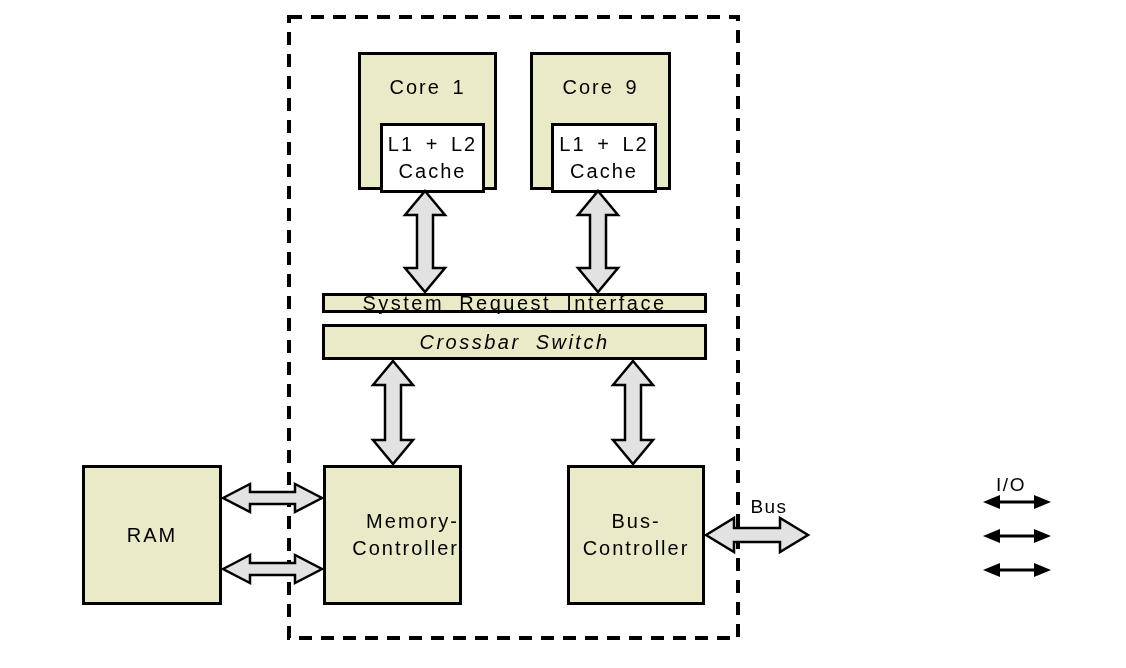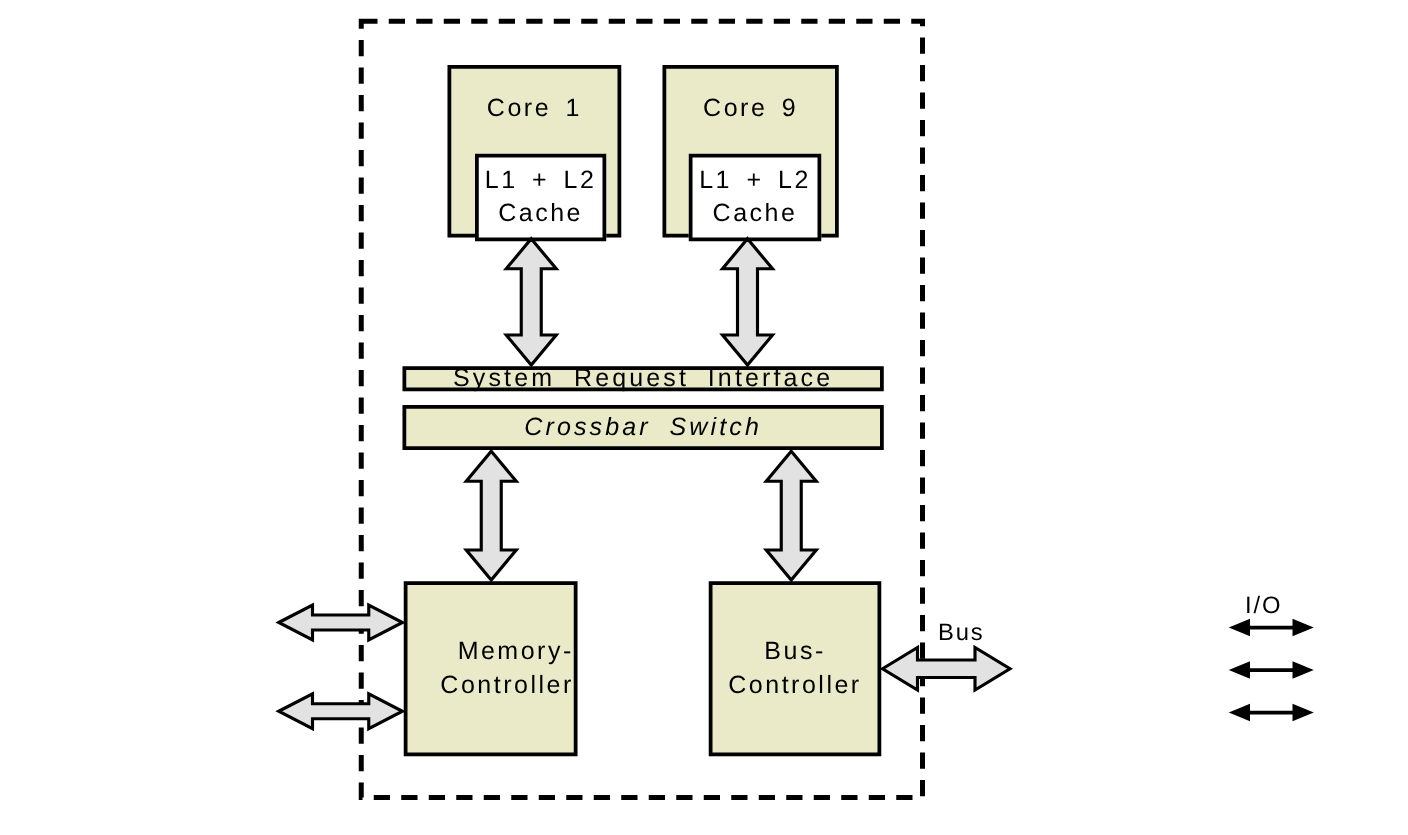--- a/index.html
+++ b/index.html
@@ -122,20 +122,23 @@
     </div>
   </div>
 
   <div class="bar pos-sri">
     <span>System Request Interface</span>
   </div>
   <div class="bar pos-crossbar">
     <span>Crossbar Switch</span>
   </div>
 
+  <div class="node pos-ram">
+    <span>RAM</span>
+  </div>
 
   <div class="node pos-memctl">
     <div>Memory-</div>
     <div>Controller</div>
   </div>
 
   <div class="node pos-busctl">
     <div>Bus-</div>
     <div>Controller</div>
   </div>

